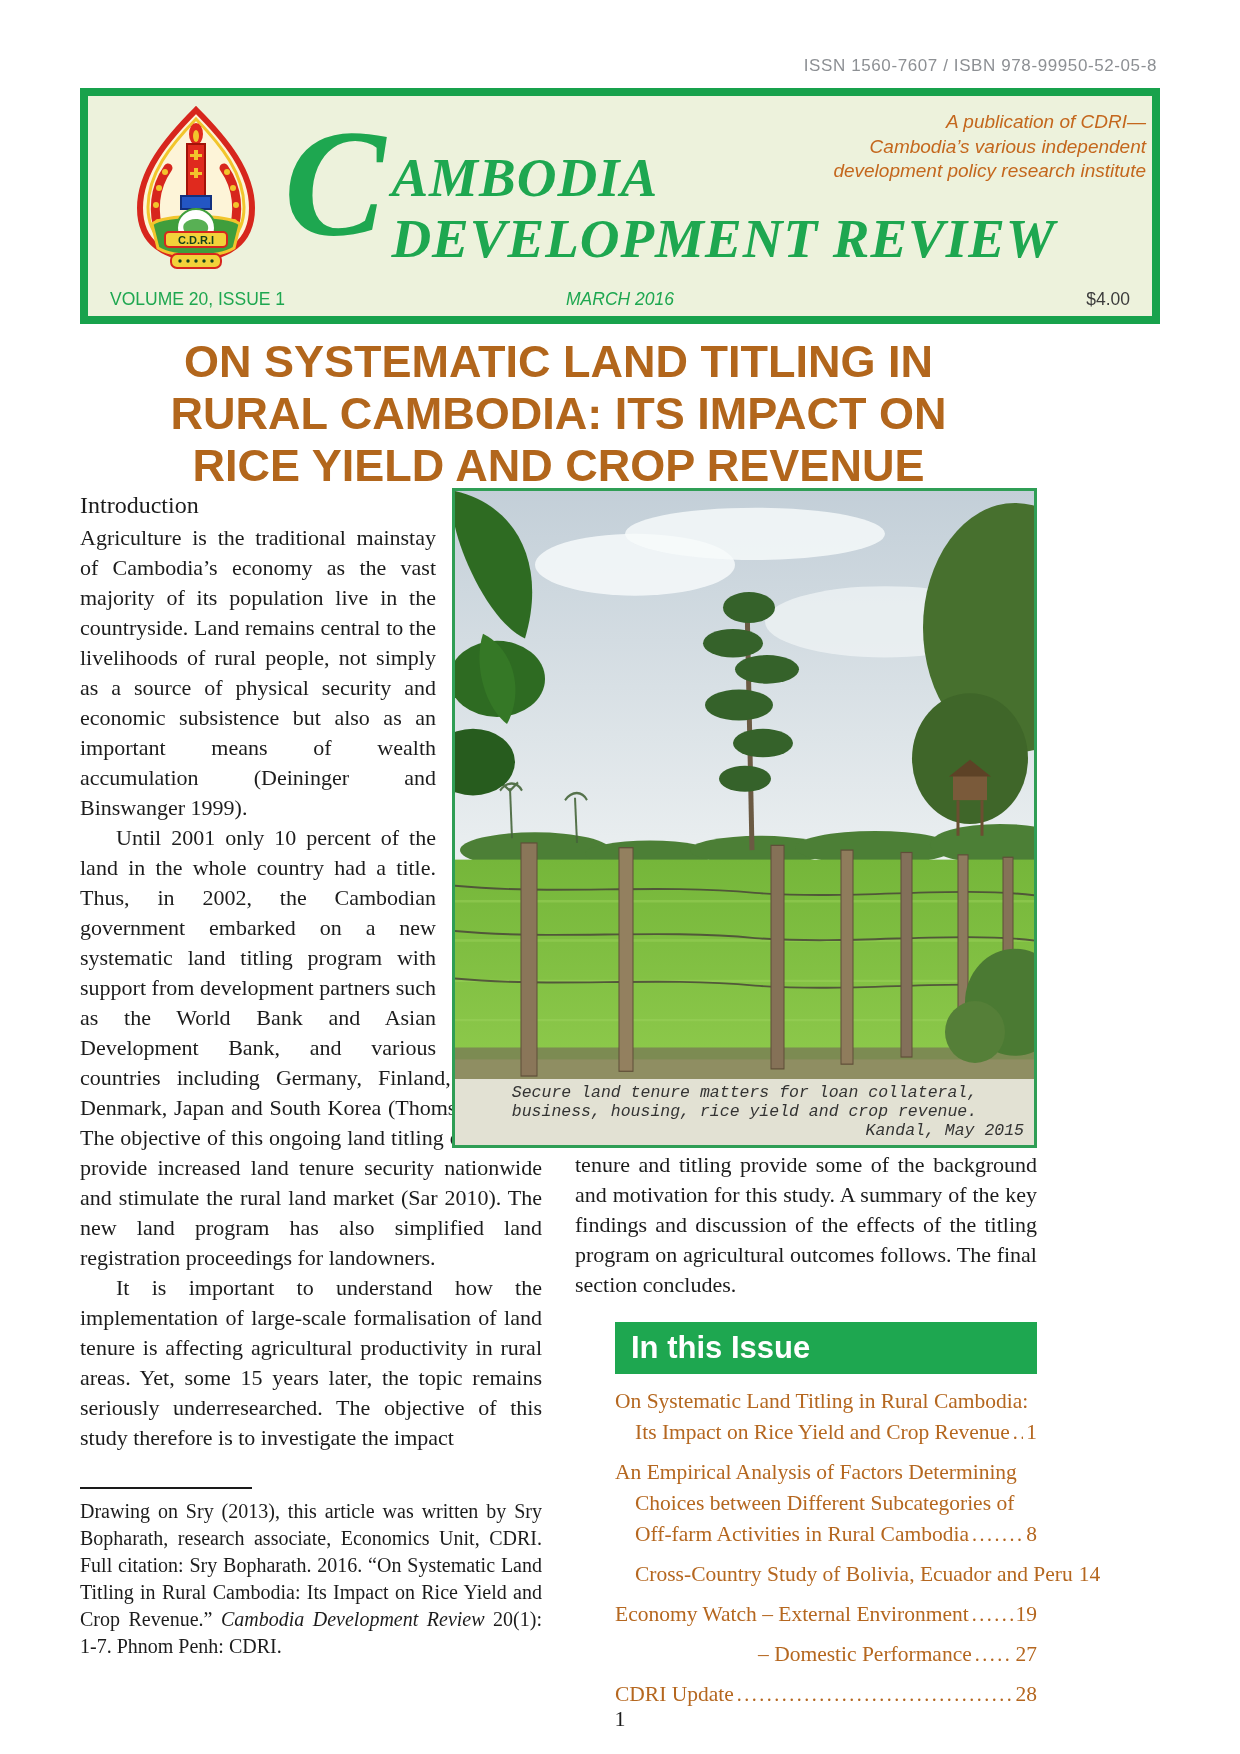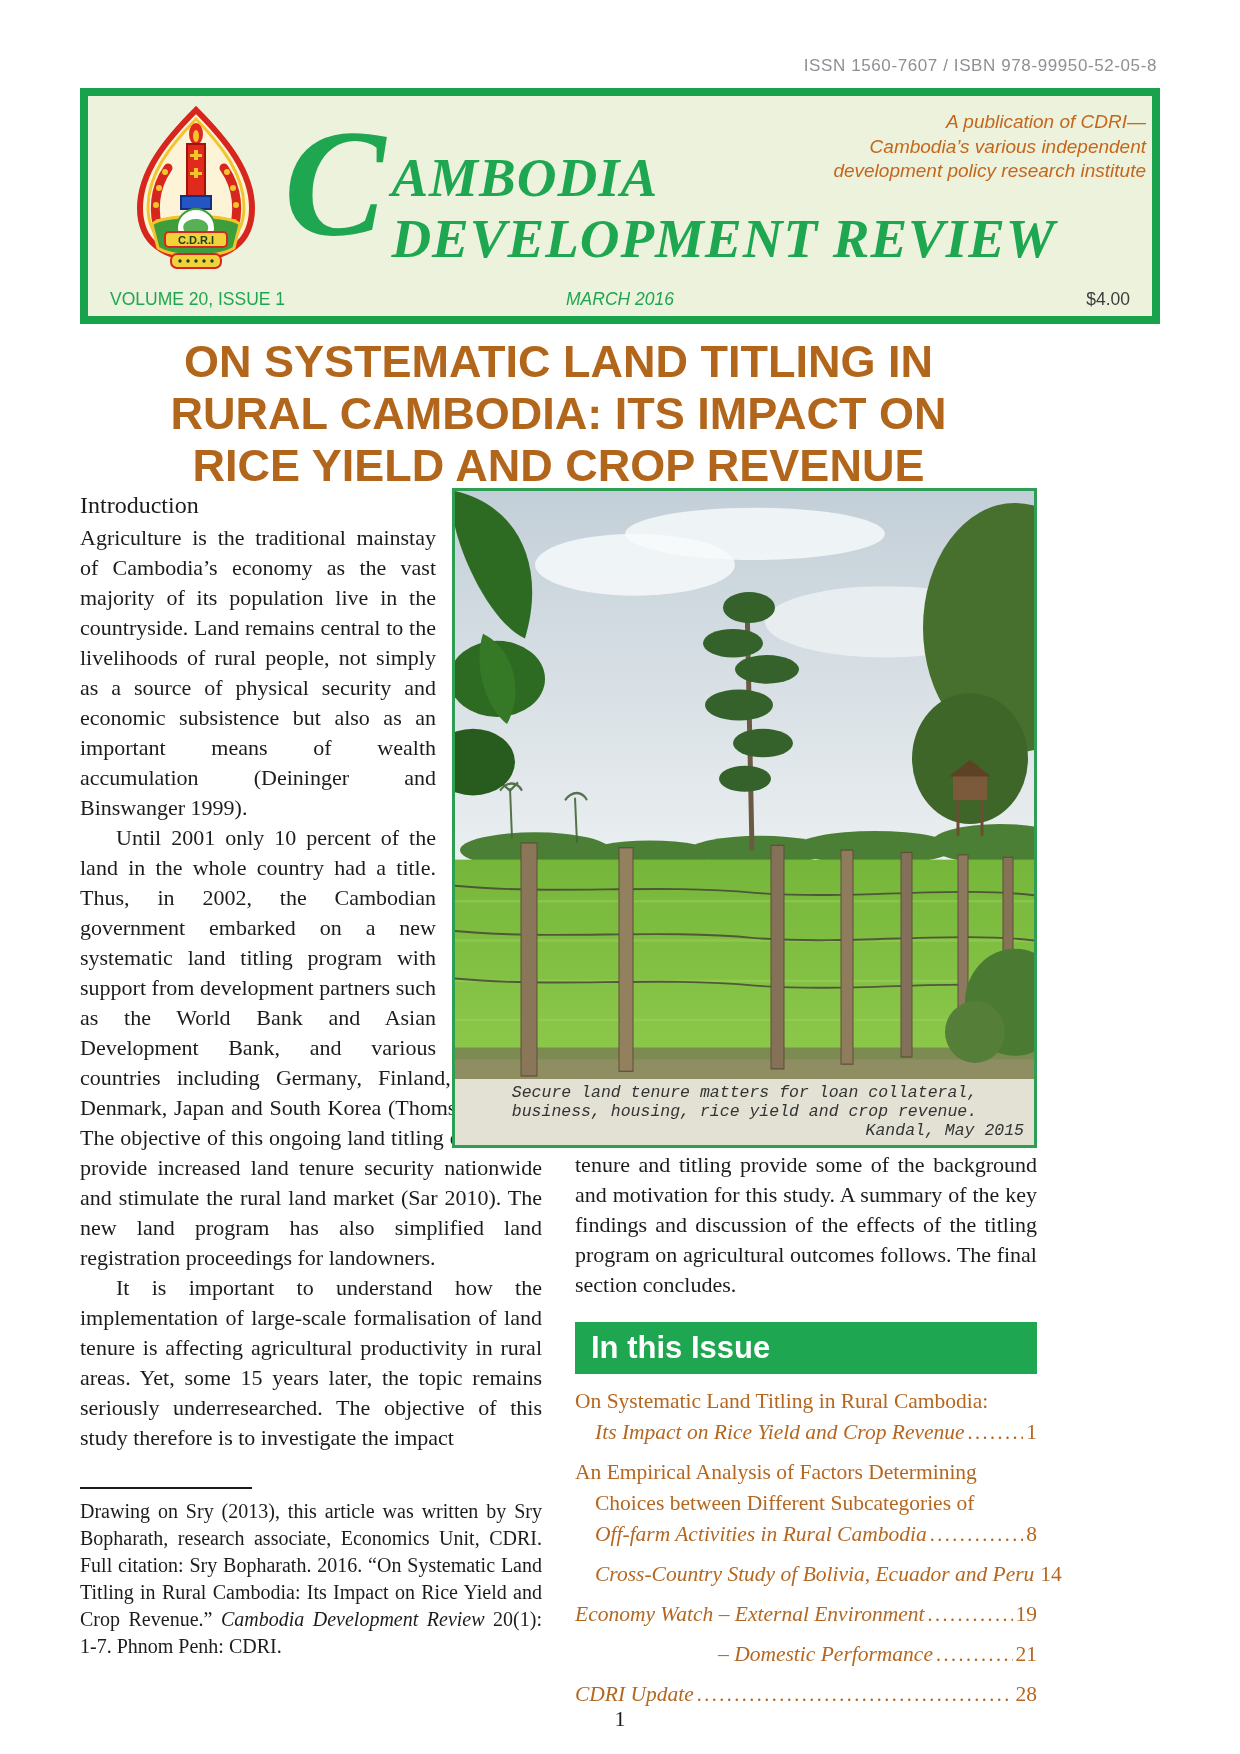--- a/index.html
+++ b/index.html
@@ -47,29 +47,29 @@
   
   .photo-wrap{position:absolute;left:372px;top:-4px;width:585px;height:660px;
               border:3px solid #2f9e55;box-sizing:border-box;background:#fef9c3;z-index:2;font-family:Liberation Mono, monospace;}
   .photo-wrap svg{display:block;width:100%;height:100%;}
   .photo-caption{position:absolute;left:0;right:0;bottom:0;background:rgba(246,246,240,.8);
                  padding:4px 10px 5px;font-style:italic;font-size:16.5px;color:#333;}
   .cap1{text-align:center;}
   .cap2{text-align:right;}
 
   
-  .issue-box{margin-top:22px;}
+  .issue-box{margin-top:22px;margin-left:40px;}
   .issue-bar{height:52px;background:#1ea750;color:#ffffff;display:flex;align-items:center;
              padding-left:16px;font-family:"Liberation Sans",sans-serif;font-weight:bold;
              font-size:31px;margin-bottom:12px;}
   .toc-entry{color:#b5671f;font-size:21.5px;line-height:31px;margin-bottom:9px;}
   .toc-line{white-space:nowrap;}
   .toc-line.cont{padding-left:20px;}
   .toc-line.last{display:flex;align-items:baseline;}
-  .toc-text{flex:none;white-space:nowrap;font-style:italic;}
+  .toc-text{flex:none;white-space:nowrap;}
   .dots{flex:1 1 0;overflow:hidden;white-space:nowrap;letter-spacing:2.5px;
         font-size:20px;margin:0 3px;min-width:0;}
   .toc-page{flex:none;}
   .toc-indent{padding-left:143px;}
 
   
   .footnote-block{margin-top:34px;}
   .fn-rule{width:172px;border-top:2px solid #1a1a1a;margin-bottom:9px;}
   .footnote{font-size:20px;line-height:27px;text-align:justify;}
   .footnote .it{font-style:italic;}
@@ -300,21 +300,21 @@
               <div class="toc-line last">
                 <span class="toc-text">Economy Watch – External Environment</span>
                 <span class="dots">........................................................................................................................</span>
                 <span class="toc-page">19</span>
               </div>
             </div>
             <div class="toc-entry toc-indent">
               <div class="toc-line last">
                 <span class="toc-text">– Domestic Performance</span>
                 <span class="dots">........................................................................................................................</span>
-                <span class="toc-page">21</span>
+                <span class="toc-page">27</span>
               </div>
             </div>
             <div class="toc-entry">
               <div class="toc-line last">
                 <span class="toc-text">CDRI Update</span>
                 <span class="dots">........................................................................................................................</span>
                 <span class="toc-page">28</span>
               </div>
             </div>
           </div>

